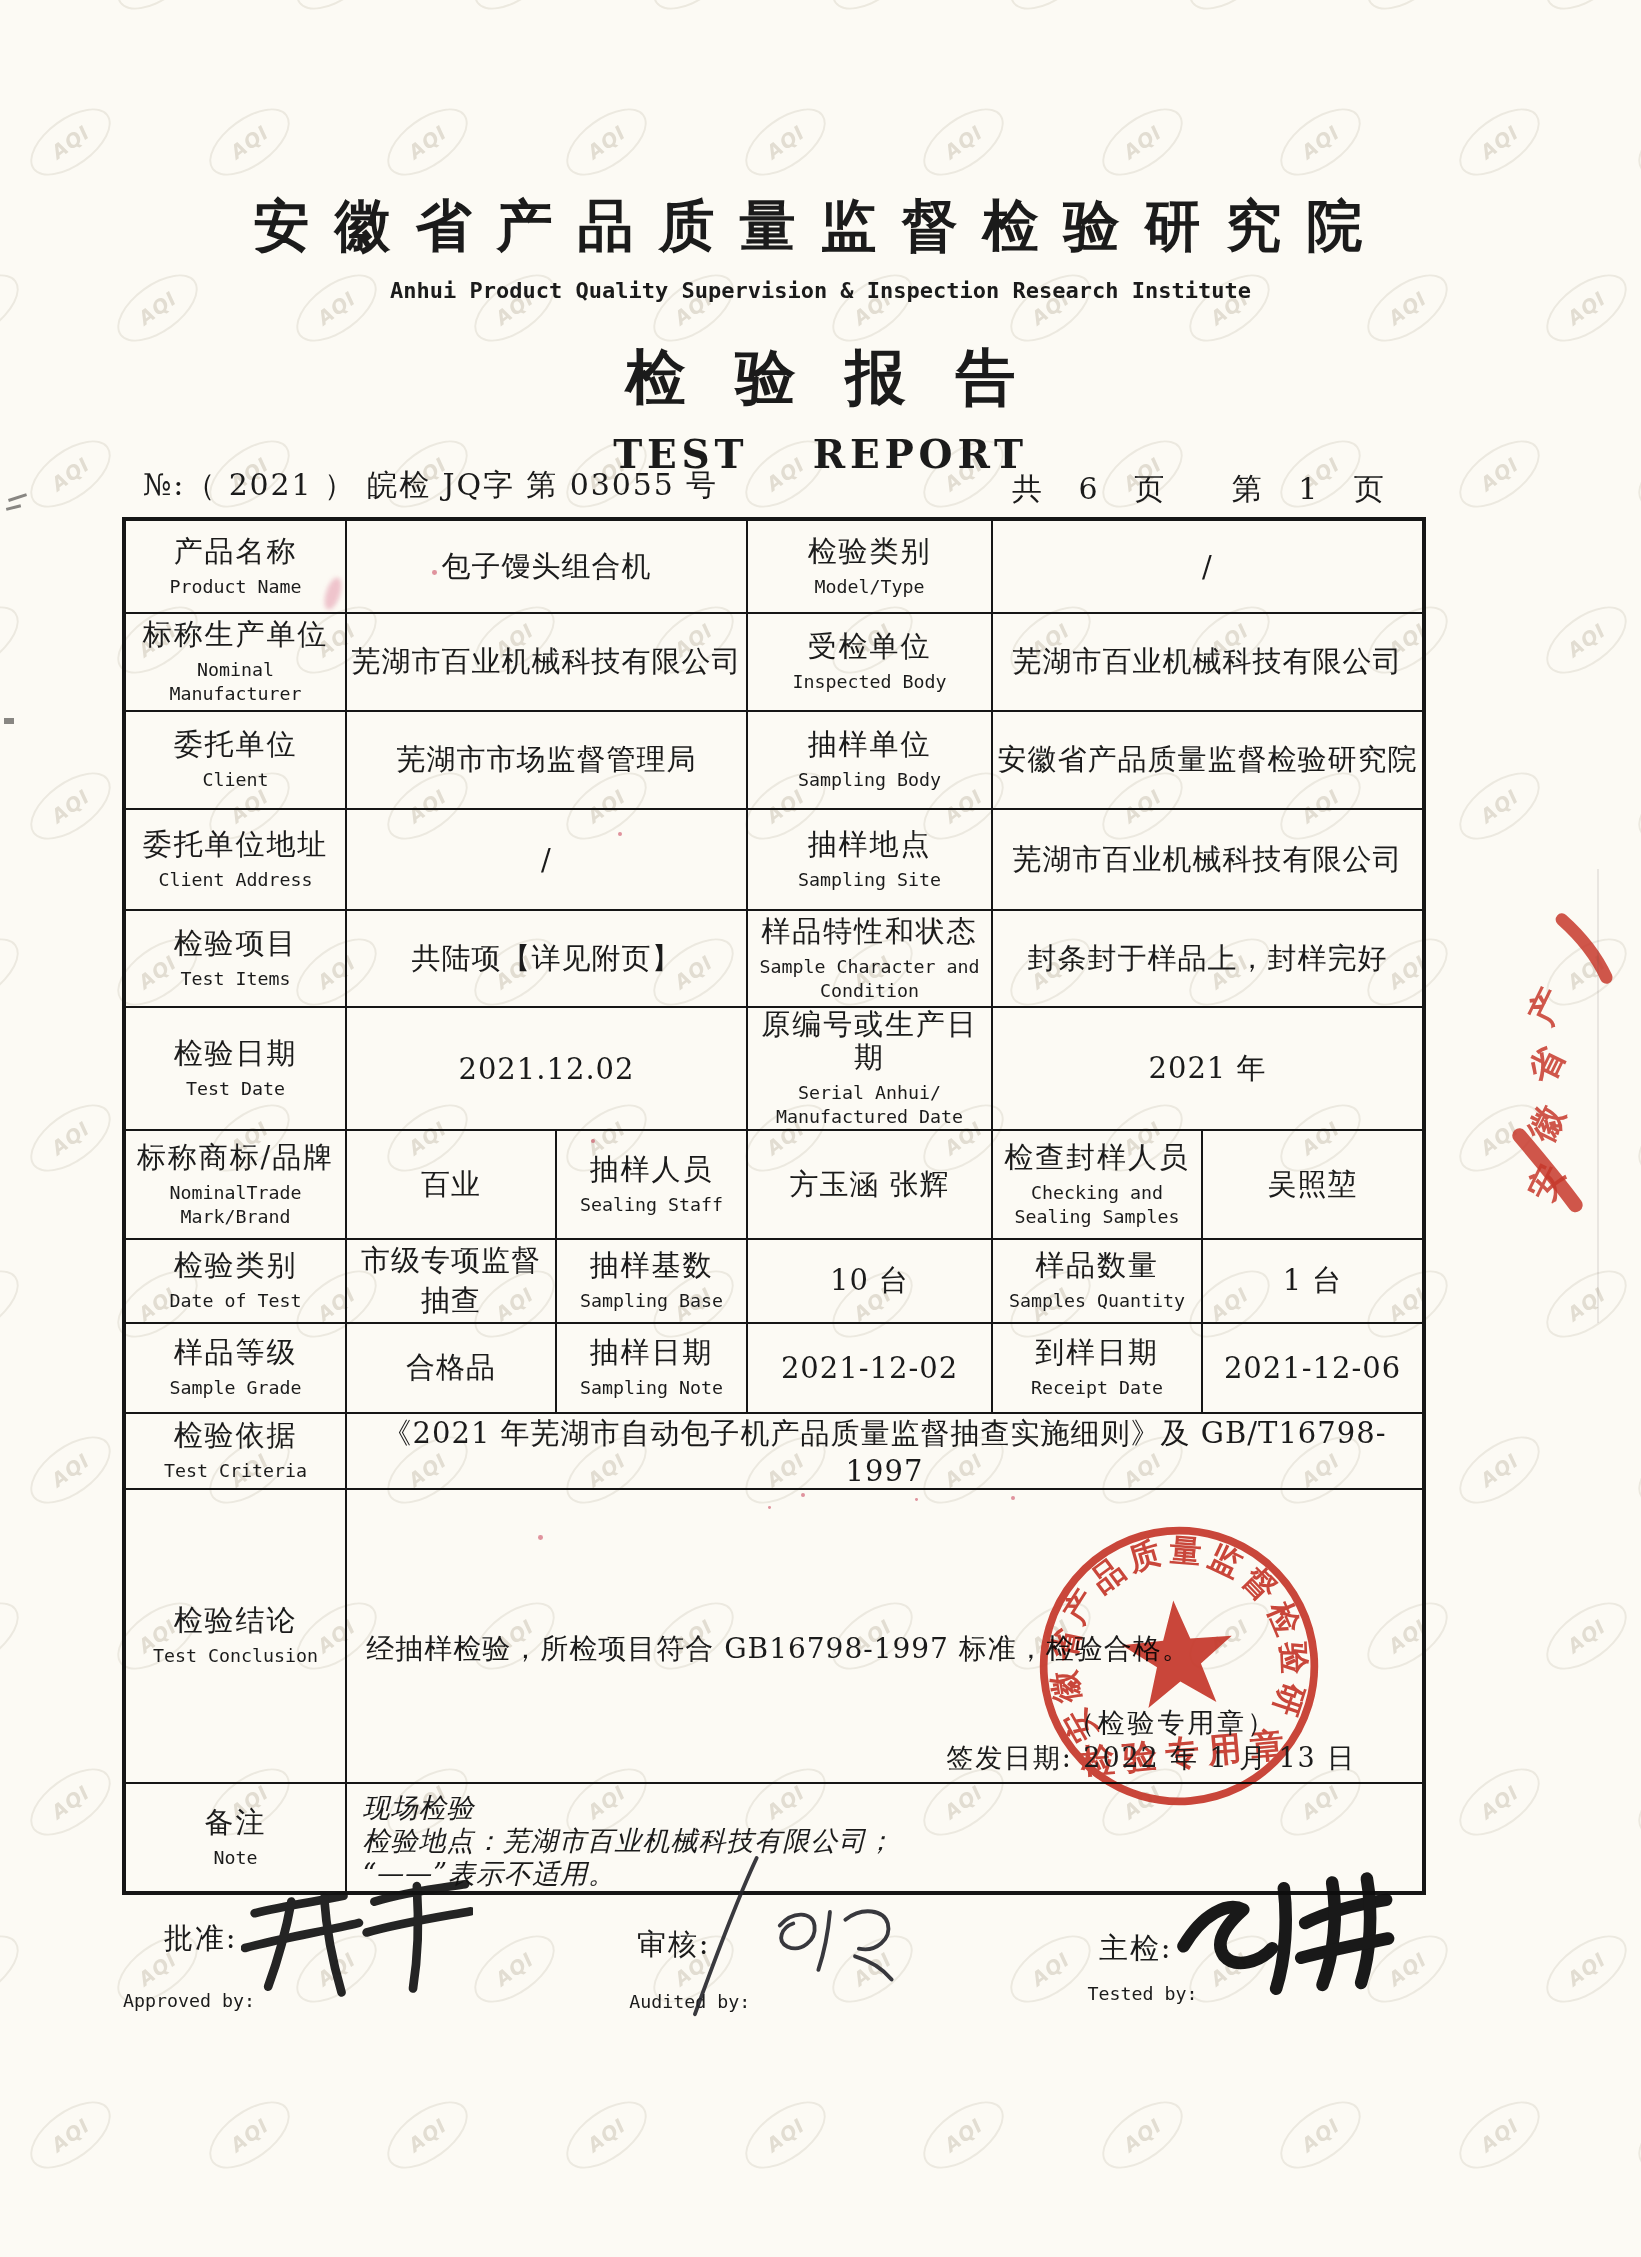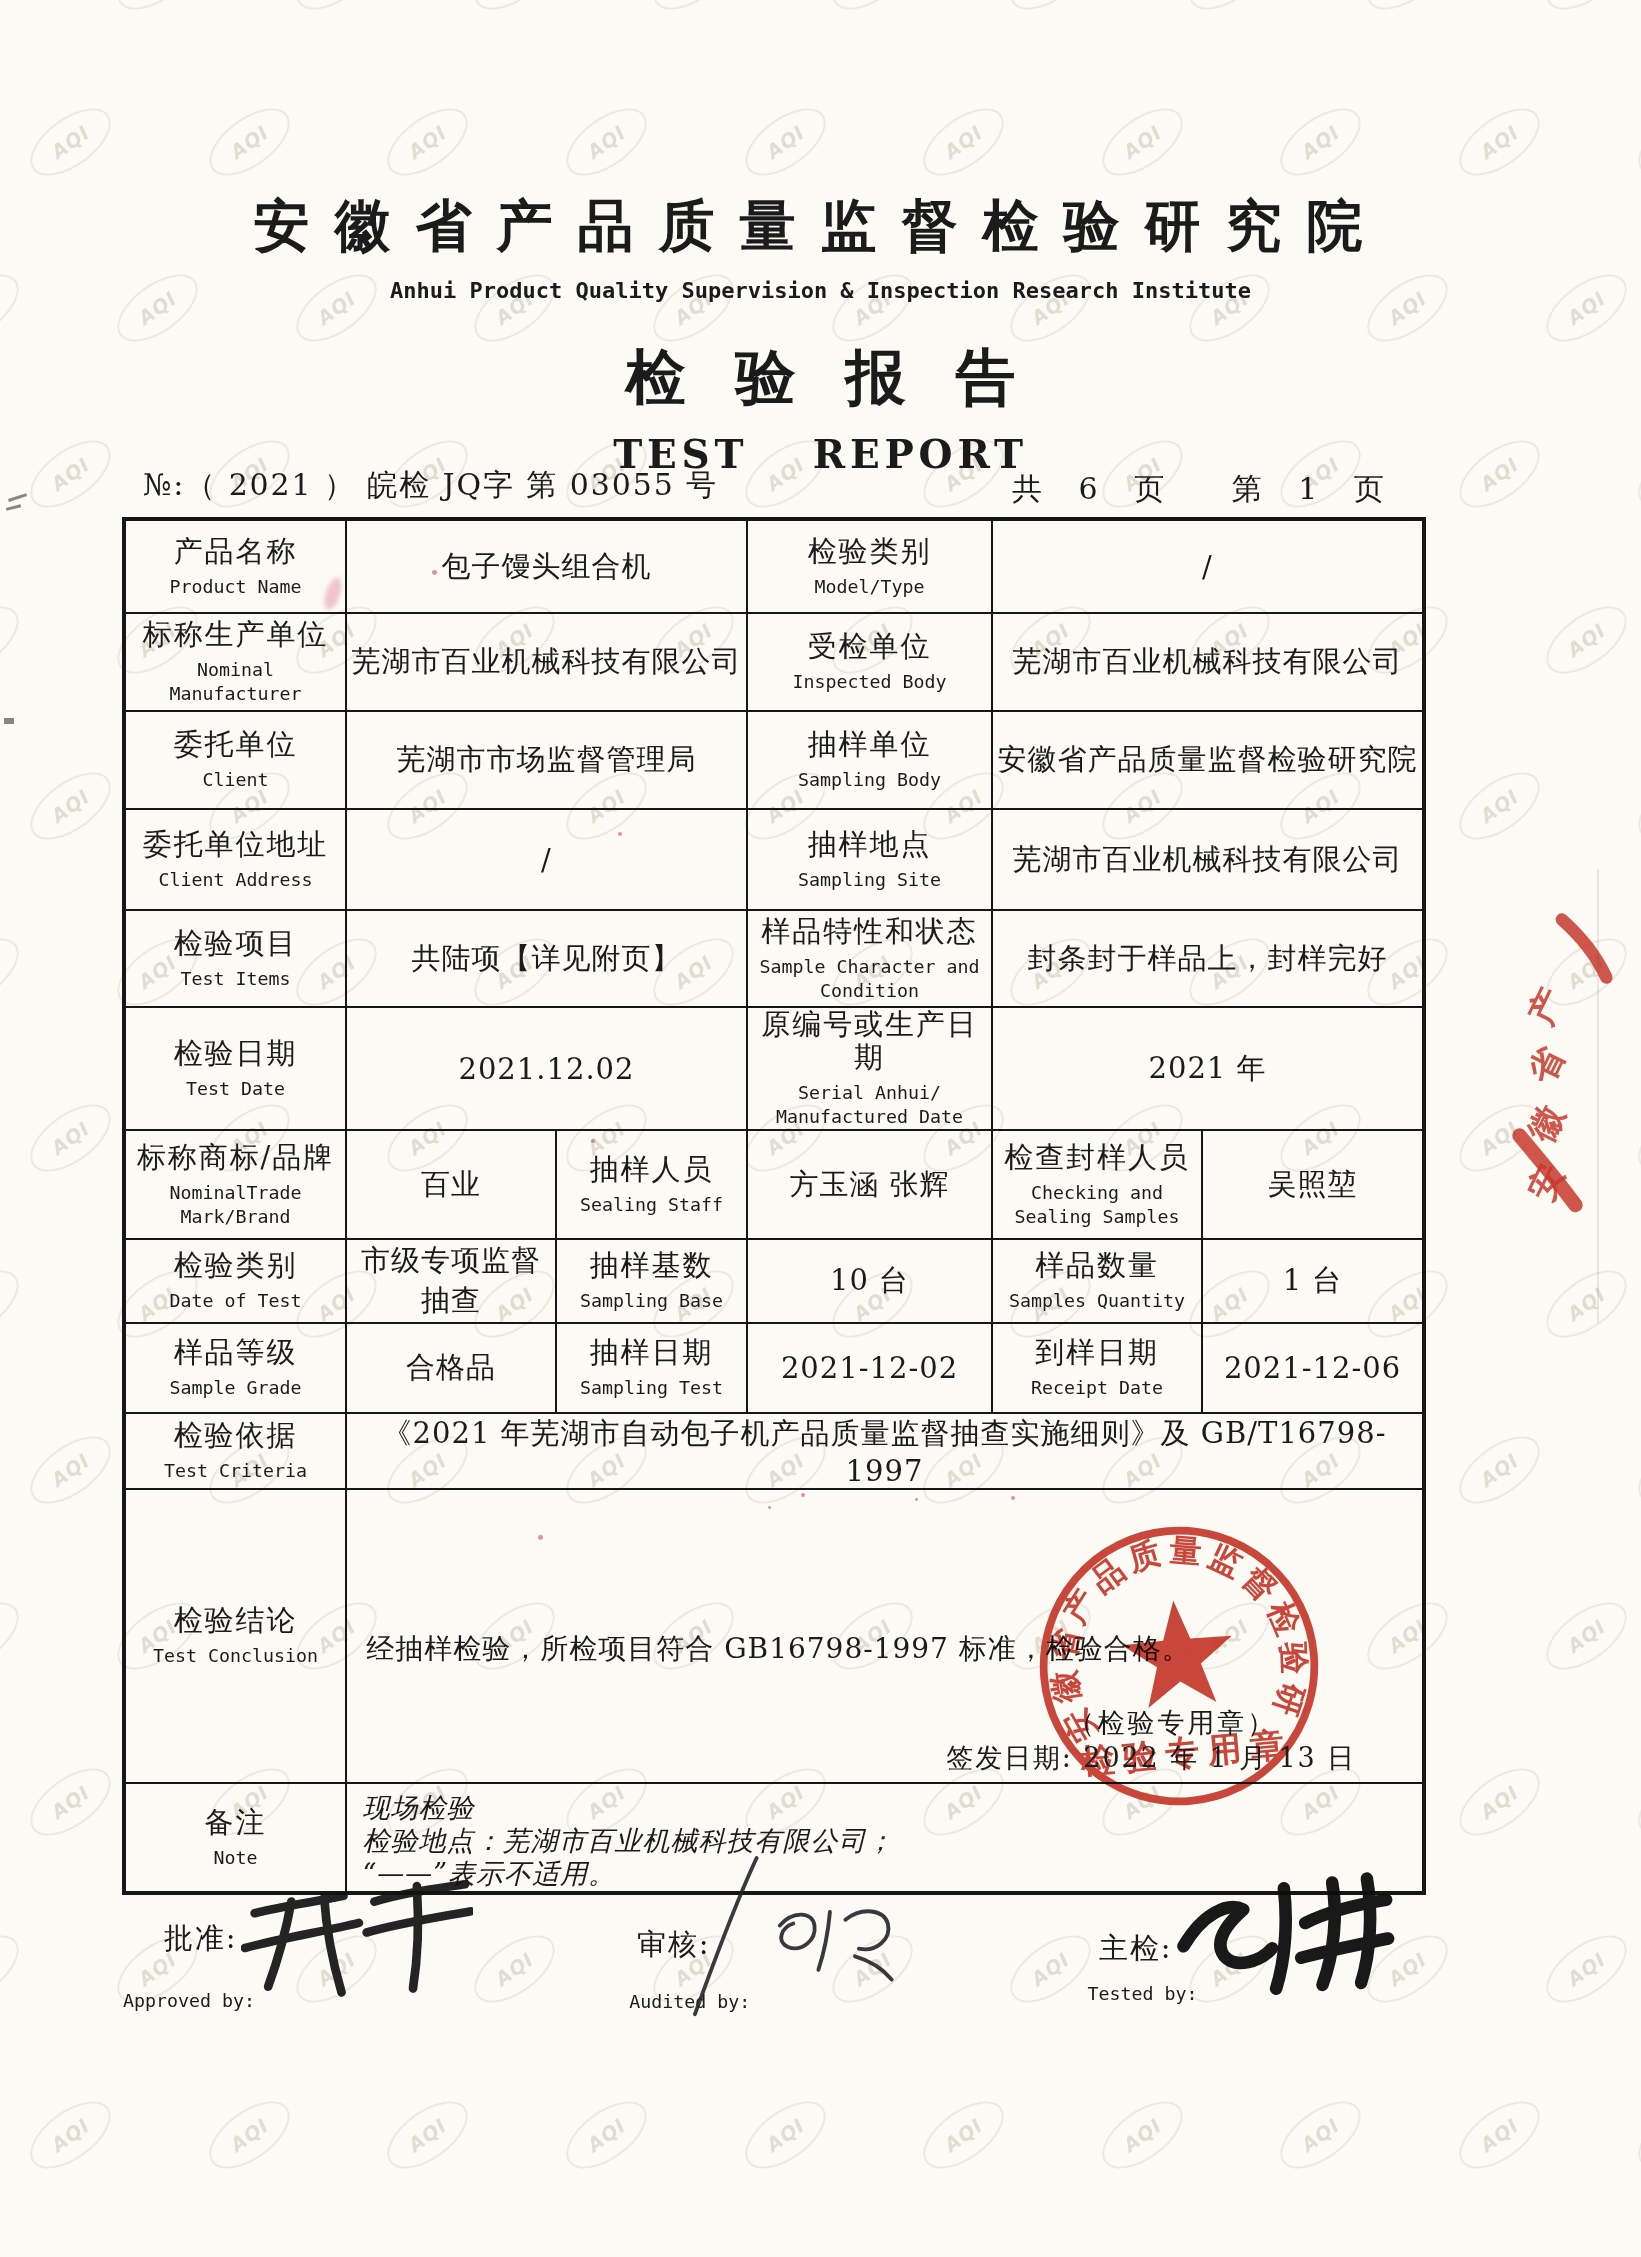--- a/index.html
+++ b/index.html
@@ -587,21 +587,21 @@
         <td class="val">1 台</td>
       </tr>
       <tr class="rh9">
         <td class="lab">
           <div class="lab-cn">样品等级</div>
           <div class="lab-en">Sample Grade</div>
             </td>
         <td class="val">合格品</td>
         <td class="lab">
           <div class="lab-cn">抽样日期</div>
-          <div class="lab-en">Sampling Test</div>
+          <div class="lab-en">Sampling Note</div>
             </td>
         <td class="val">2021-12-02</td>
         <td class="lab">
           <div class="lab-cn">到样日期</div>
           <div class="lab-en">Receipt Date</div>
             </td>
         <td class="val">2021-12-06</td>
       </tr>
       <tr class="rh10">
         <td class="lab">

